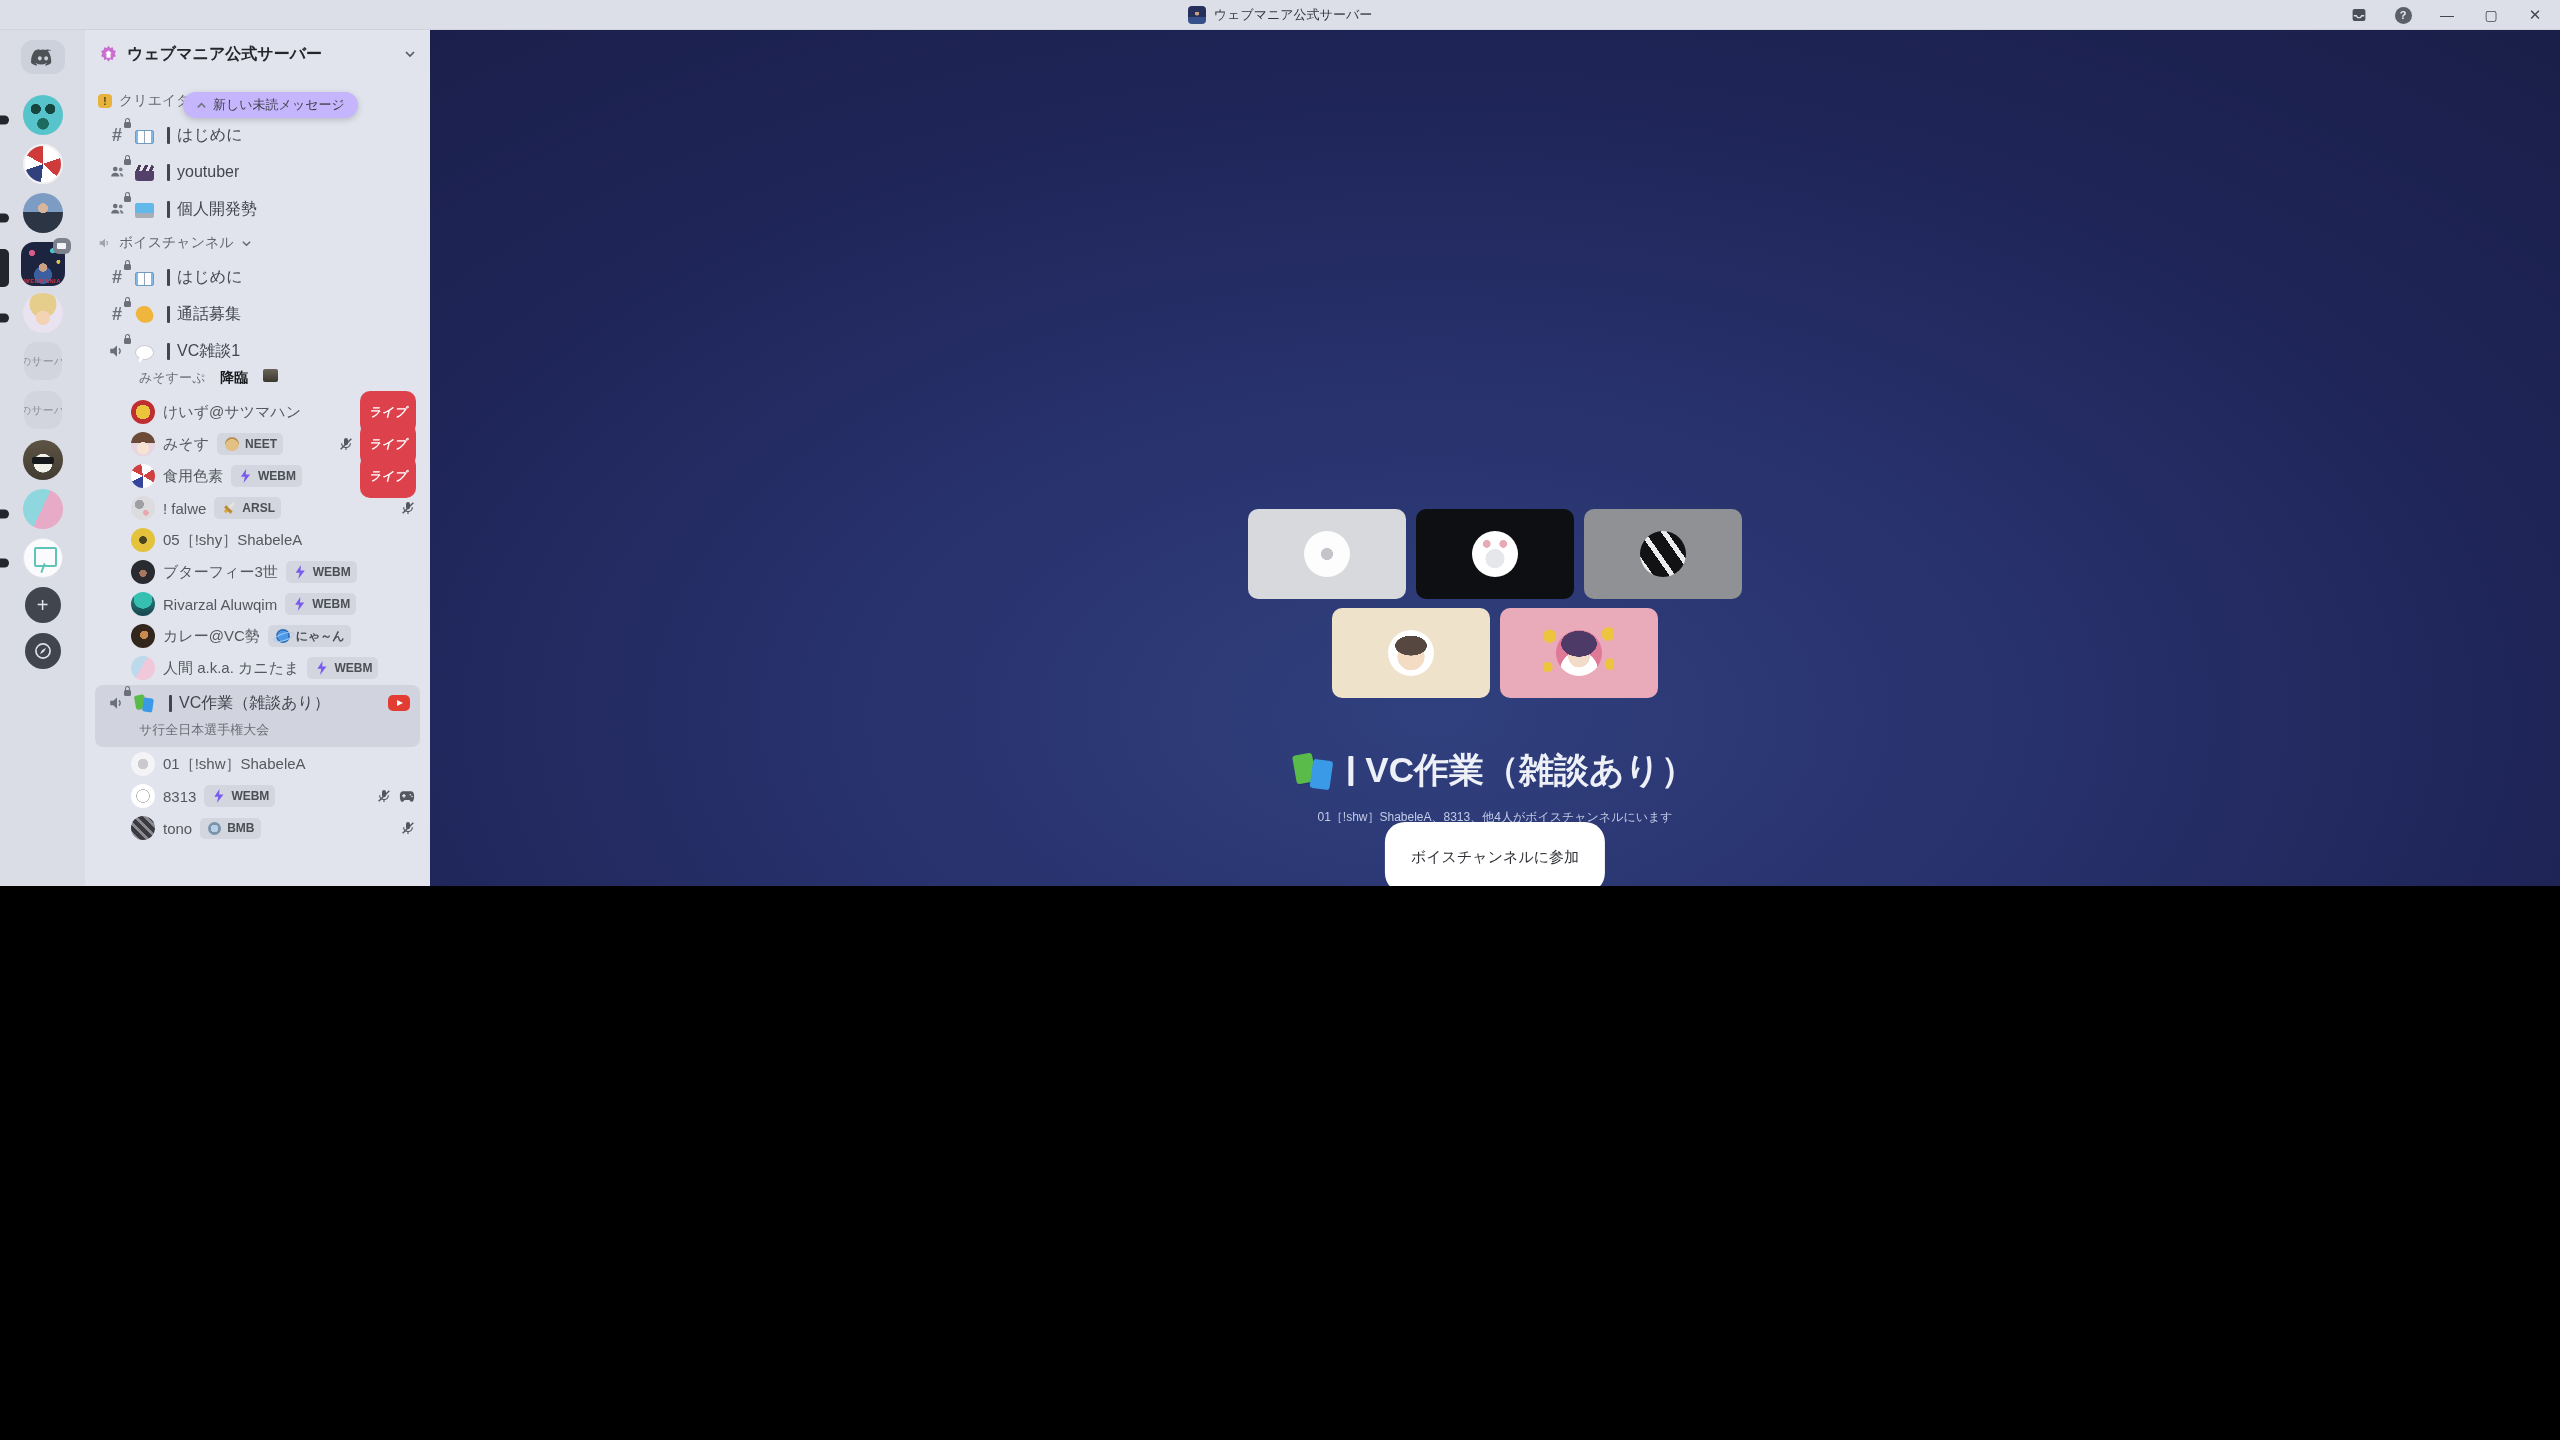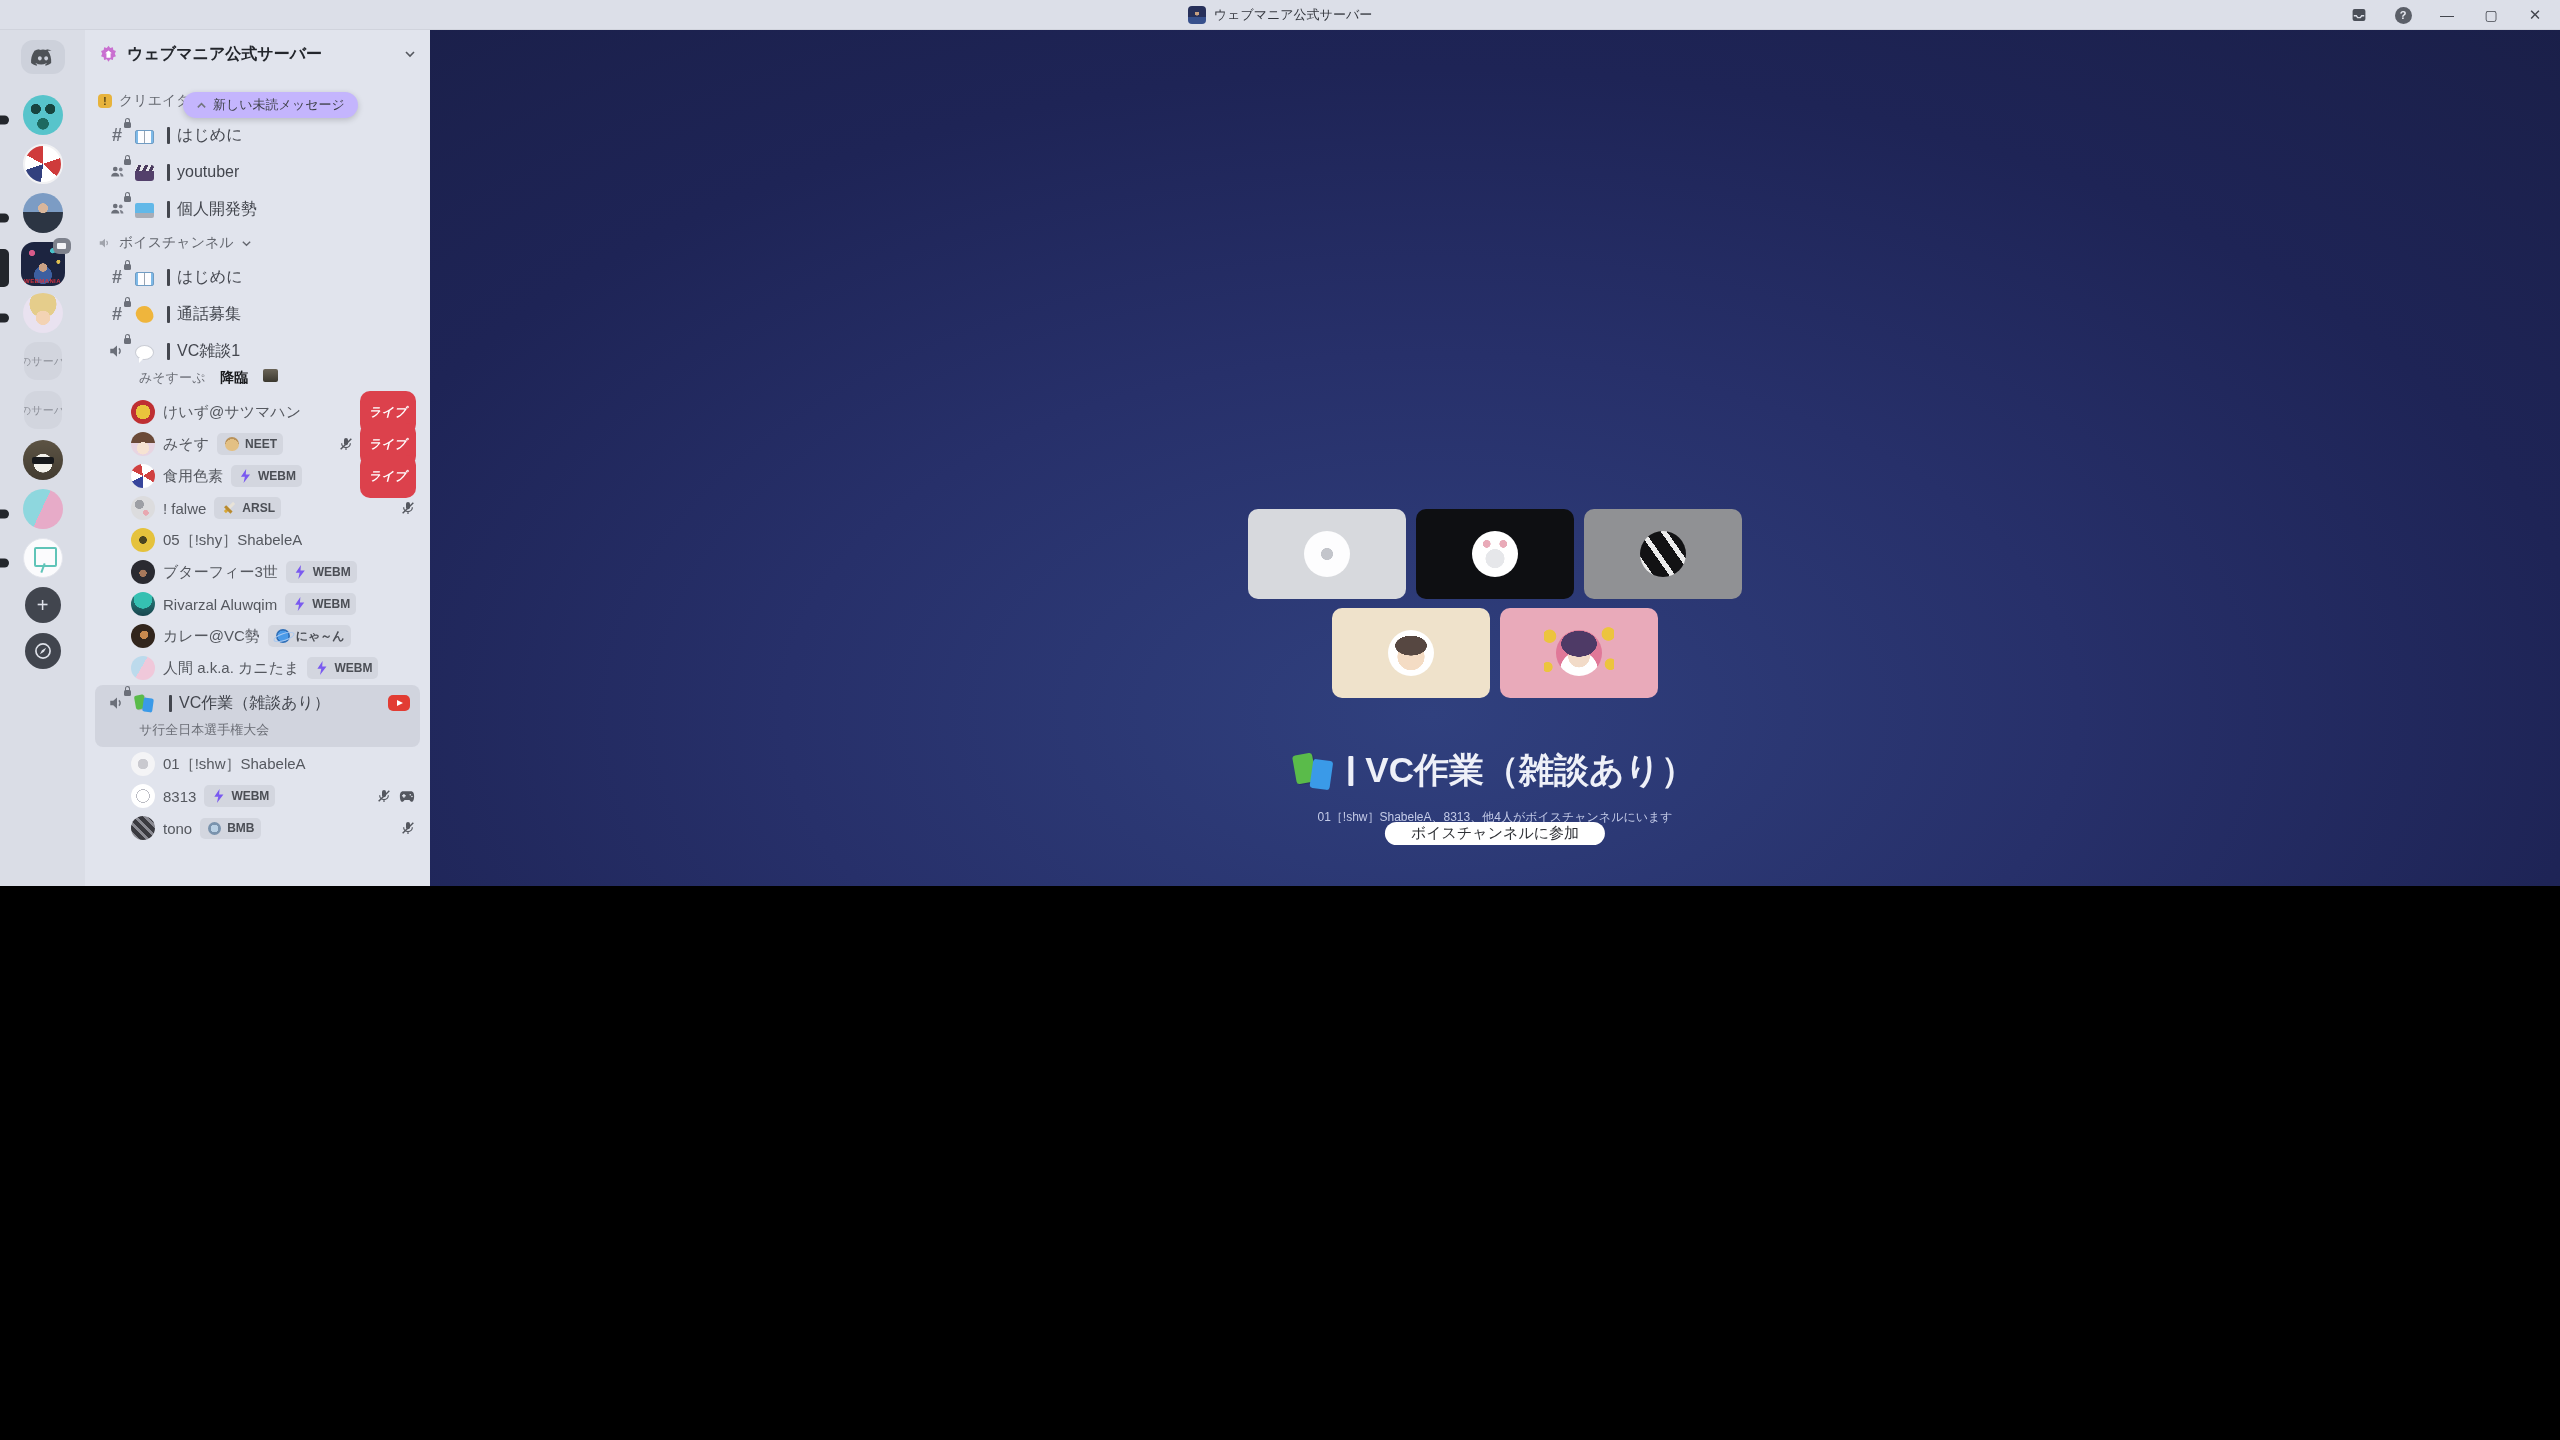--- a/index.html
+++ b/index.html
@@ -110,21 +110,21 @@
   .t-cream-boy { background:#efe2cb; }
   .t-cream-boy .tav { background:radial-gradient(ellipse 16px 10px at 50% 34%,#564741 98%,transparent),radial-gradient(circle at 50% 58%,#f4dcc4 38%,transparent 39%),#fff; }
   .t-pink-sparkle { background:#e9aaba; }
   .t-pink-sparkle .tav { background:radial-gradient(ellipse 18px 13px at 50% 30%,#4e3a66 98%,transparent),radial-gradient(circle at 50% 58%,#f2dbc8 30%,transparent 31%),radial-gradient(circle at 50% 88%,#fff 40%,transparent 41%),#e07898; }
   .t-pink-sparkle::after { content:""; position:absolute; left:50%; top:50%; width:70px; height:56px; transform:translate(-50%,-50%);
      background:radial-gradient(circle at 8% 20%,#ecc43e 8%,transparent 9%),radial-gradient(circle at 92% 16%,#ecc43e 8%,transparent 9%),radial-gradient(circle at 95% 70%,#ecc43e 7%,transparent 8%),radial-gradient(circle at 5% 75%,#ecc43e 6%,transparent 7%); }
 
   .vc-title { position:absolute; top:717px; left:50%; transform:translateX(-50%); display:flex; align-items:center; gap:10px; color:#eef0f8; font-size:35px; font-weight:bold; white-space:nowrap; }
   .vc-title .bar { width:5px; height:30px; background:#eef0f8; margin:0 2px; }
   .vc-sub { position:absolute; top:779px; left:50%; transform:translateX(-50%); color:#c4cbe8; font-size:12px; white-space:nowrap; }
-  .join-btn { position:absolute; top:792px; left:50%; transform:translateX(-50%); background:#fff; color:#2e3035; font-size:15px; font-weight:500; border:none; border-radius:20px; padding:2px 26px; cursor:pointer; white-space:nowrap; }
+  .join-btn { position:absolute; top:792px; left:50%; transform:translateX(-50%); background:#fff; color:#2e3035; font-size:15px; font-weight:500; border:none; border-radius:20px; padding:26px 26px; cursor:pointer; white-space:nowrap; }
 
   
   .emj { position:relative; display:inline-block; width:19px; height:19px; flex-shrink:0; }
   .e-book { background:linear-gradient(90deg,#7db9e8 0 12%,#fdfdff 12% 49%,#9aa4b2 49% 51%,#fdfdff 51% 88%,#7db9e8 88%); height:14px; margin-top:3px; border-radius:2px; border:1px solid #6f9cc4; }
   .e-clapper { background:repeating-linear-gradient(115deg,#e8e8ec 0 3px,#4a3a5e 3px 6px) 0 0/100% 6px no-repeat,#53406b; border-radius:3px; height:16px; margin-top:2px; }
   .e-laptop { background:linear-gradient(#62b8e8 0 70%,#a9adb6 70%); border-radius:2px; height:15px; margin-top:2px; }
   .e-hand { background:#efb53c; border-radius:46% 54% 40% 60%; transform:rotate(-15deg); width:17px; height:17px; margin:1px; }
   .e-bubble { background:#fff; border:1px solid #c9ccd4; border-radius:50%; width:19px; height:15px; margin-top:2px; }
   .e-bubble::after { content:""; position:absolute; left:3px; bottom:-4px; border-top:5px solid #fff; border-right:5px solid transparent; }
   .e-books { width:21px; height:19px; }

